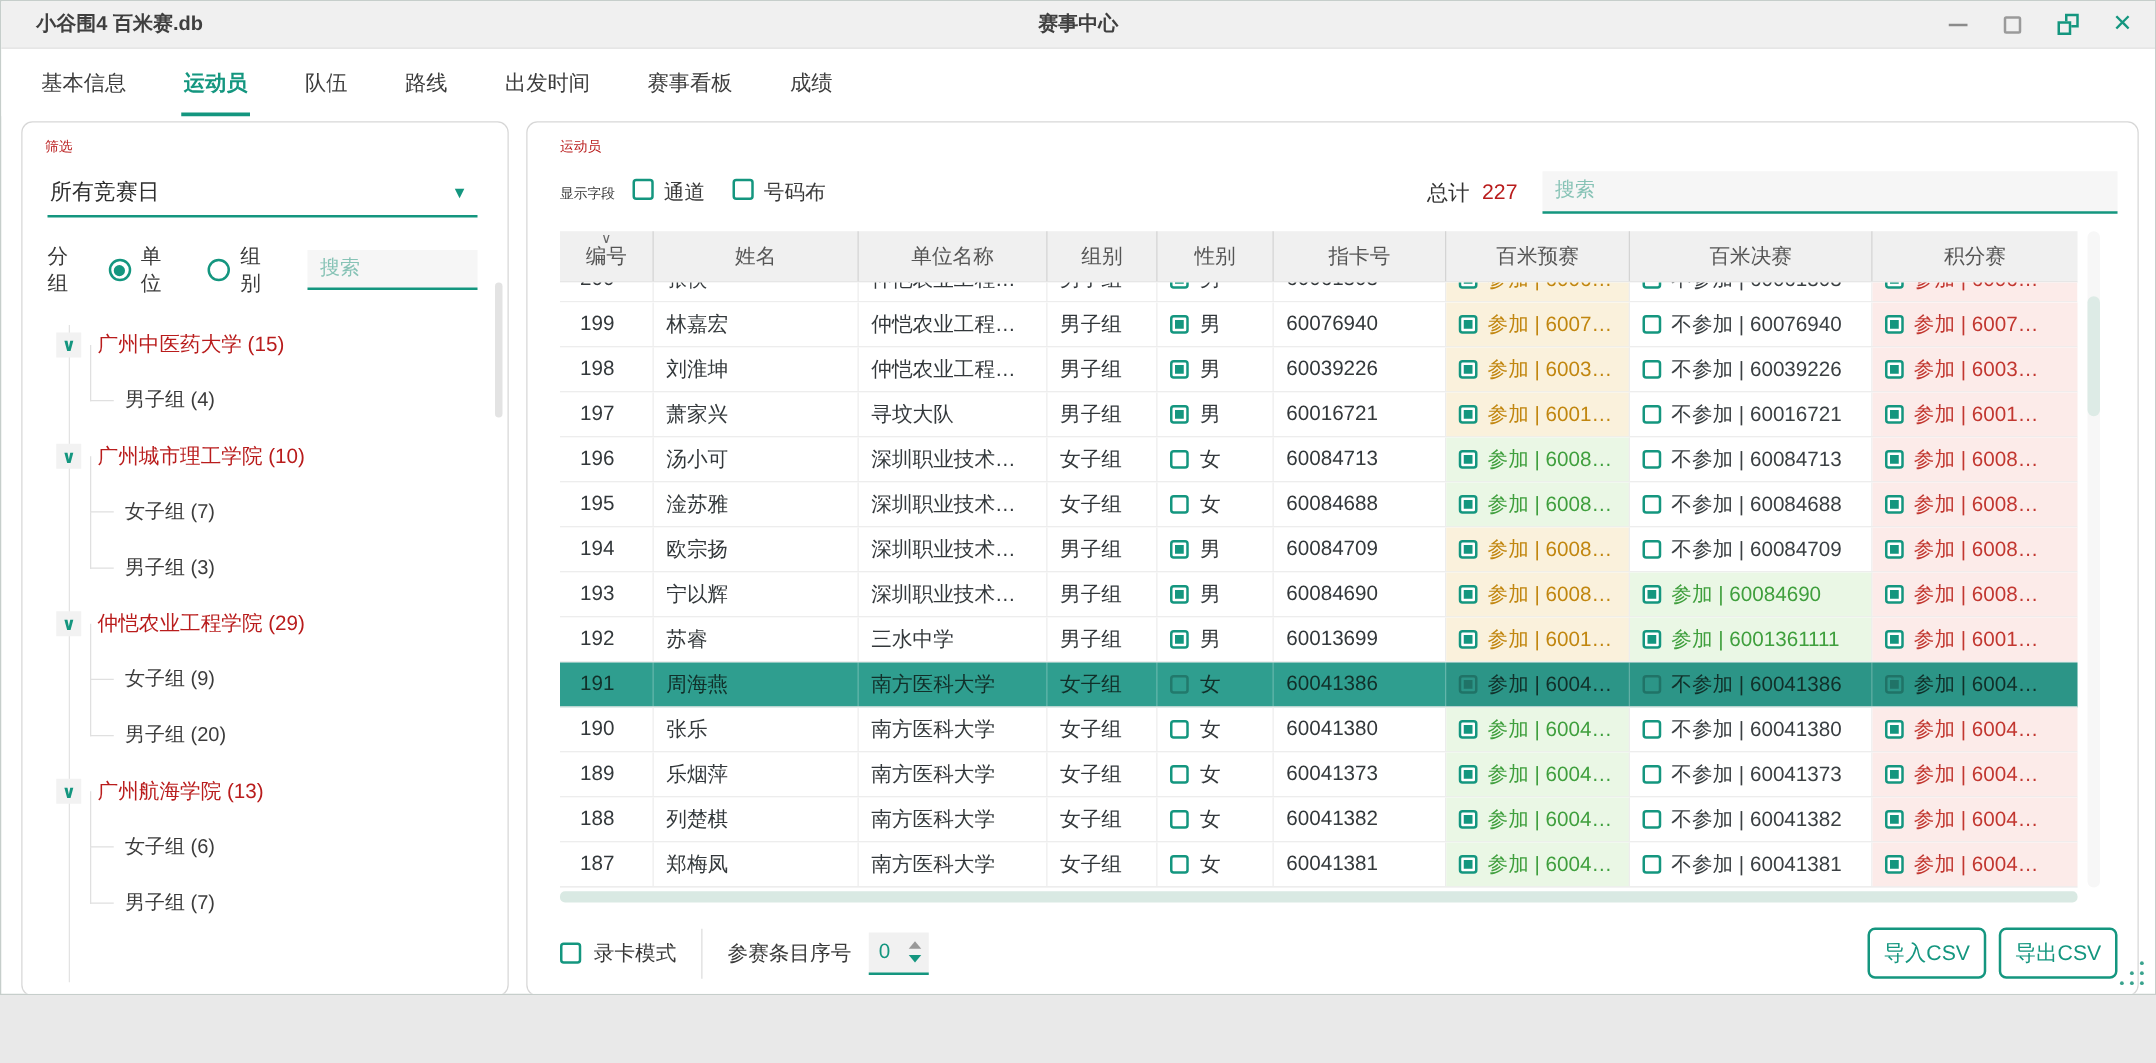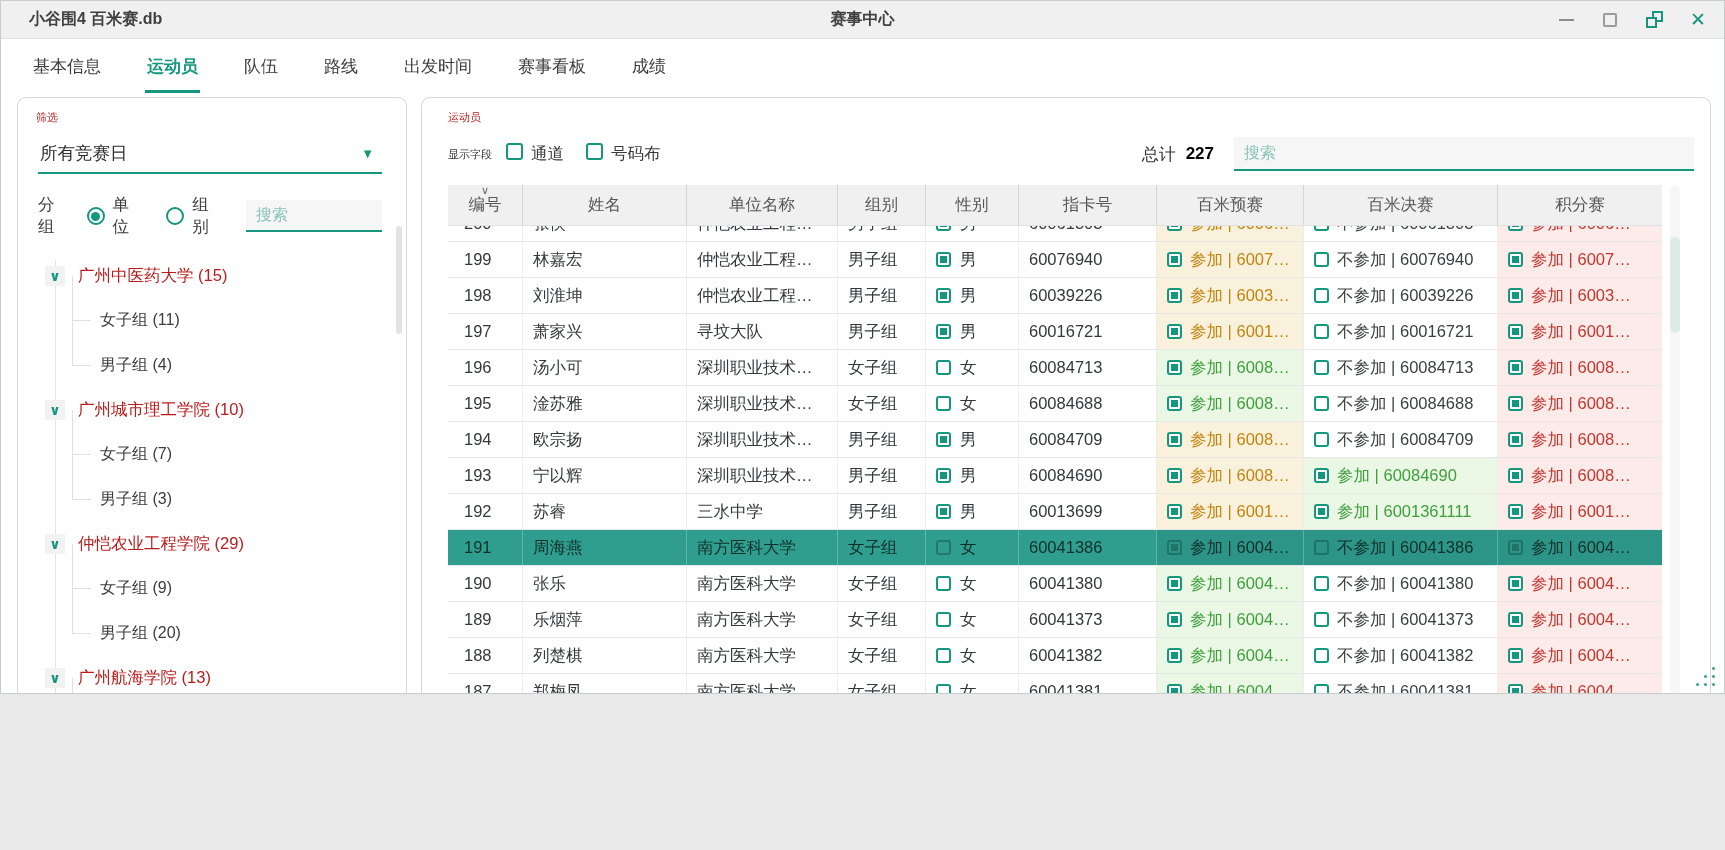--- a/index.html
+++ b/index.html
@@ -3,21 +3,21 @@
 <meta charset="utf-8">
 <style>
   :root{
     --teal:#14967f; --sel:#2f9e8f;
     --ybg:#faf1dc; --ytx:#c1860f;
     --gbg:#eaf7e5; --gtx:#3f9f3d;
     --pbg:#fcebe9; --ptx:#c23730;
   }
   *{box-sizing:border-box;margin:0;padding:0}
   body{background:#e9e9e9;font-family:"Liberation Sans","DejaVu Sans",sans-serif;-webkit-font-smoothing:antialiased}
-  .window{position:relative;width:1725px;height:694px;background:#fff;border:1px solid #c6cecb;overflow:hidden}
+  .window{position:relative;width:1725px;height:796px;background:#fff;border:1px solid #c6cecb;overflow:hidden}
 
   
   .titlebar{position:relative;height:38px;background:#f0f0f0;border-bottom:1px solid #e2e2e2;display:flex;align-items:center}
   .title-left{padding-left:28px;font-size:16px;color:#3f3f3f;font-weight:bold}
   .title-center{position:absolute;left:50%;transform:translateX(-50%);font-size:16px;color:#3f3f3f;font-weight:bold}
   .win-controls{position:absolute;right:10px;top:0;height:100%;display:flex;align-items:center}
   .wbtn{width:32px;height:32px;display:flex;align-items:center;justify-content:center;margin-left:12px;cursor:pointer}
   .ic-min{width:15px;height:2px;background:#8b8b8b}
   .ic-max{width:14px;height:14px;border:2px solid #9a9a9a;border-radius:2px}
   .ic-restore{position:relative;width:17px;height:17px}
@@ -60,21 +60,21 @@
   .tchild{position:relative;display:flex;align-items:center;height:45px;padding-left:64px;font-size:16px;color:#3c3c3c;cursor:pointer}
   .tchild::before{content:"";position:absolute;left:36px;top:-22px;width:18px;height:44px;border-left:1px solid #e0e0e0;border-bottom:1px solid #e0e0e0}
   .left-scrollbar{position:absolute;right:4px;top:128px;width:6px;height:108px;border-radius:3px;background:#e3e3e3}
 
   
   .fields-row{display:flex;align-items:center;margin:12px 0 14px;flex:none}
   .fields-row .flabel{font-size:11px;color:#3a3a3a;margin-right:14px}
   .cbx{width:17px;height:17px;border:2px solid var(--teal);border-radius:3px;background:#fff;flex:none;cursor:pointer}
   .cb-lab{font-size:16.5px;color:#3a3a3a;margin:0 22px 0 8px}
   .total-lab{margin-left:auto;font-size:17px;color:#333}
-  .total-val{font-size:17px;color:#000000;font-weight:bold;margin:0 20px 0 10px}
+  .total-val{font-size:17px;color:#b91c1c;font-weight:normal;margin:0 20px 0 10px}
   .tbl-search{width:460px;height:34px}
 
   
   .table-outer{display:flex;flex:none}
   .table{width:1214px}
   .thead{display:grid;grid-template-columns:75px 164px 151px 88px 93px 138px 147px 194px 164px;height:40px;background:#f0f0f0;color:#555;font-size:16.5px}
   .th{position:relative;display:flex;align-items:center;justify-content:center;border-right:1px solid #d4d4d4;cursor:pointer}
   .th:last-child{border-right:none}
   .sort-caret{position:absolute;top:-1px;left:50%;transform:translateX(-50%);font-size:11px;color:#666}
   .tbody{border-top:1px solid #e0e0e0}
@@ -173,21 +173,20 @@
             <span class="radio-lab">组别</span>
           </span>
         <input class="search tree-search" placeholder="搜索" style="">
       </div>
       <div class="tree" id="tree">
           <div class="tgroup">
             <div class="trow">
               <span class="chev">∨</span>
               <span class="tlabel">广州中医药大学 (15)</span>
             </div>
-            <div class="tchild">女子组 (11)</div>
             <div class="tchild">男子组 (4)</div>
           </div>
           <div class="tgroup">
             <div class="trow">
               <span class="chev">∨</span>
               <span class="tlabel">广州城市理工学院 (10)</span>
             </div>
             <div class="tchild">女子组 (7)</div>
             <div class="tchild">男子组 (3)</div>
           </div>

